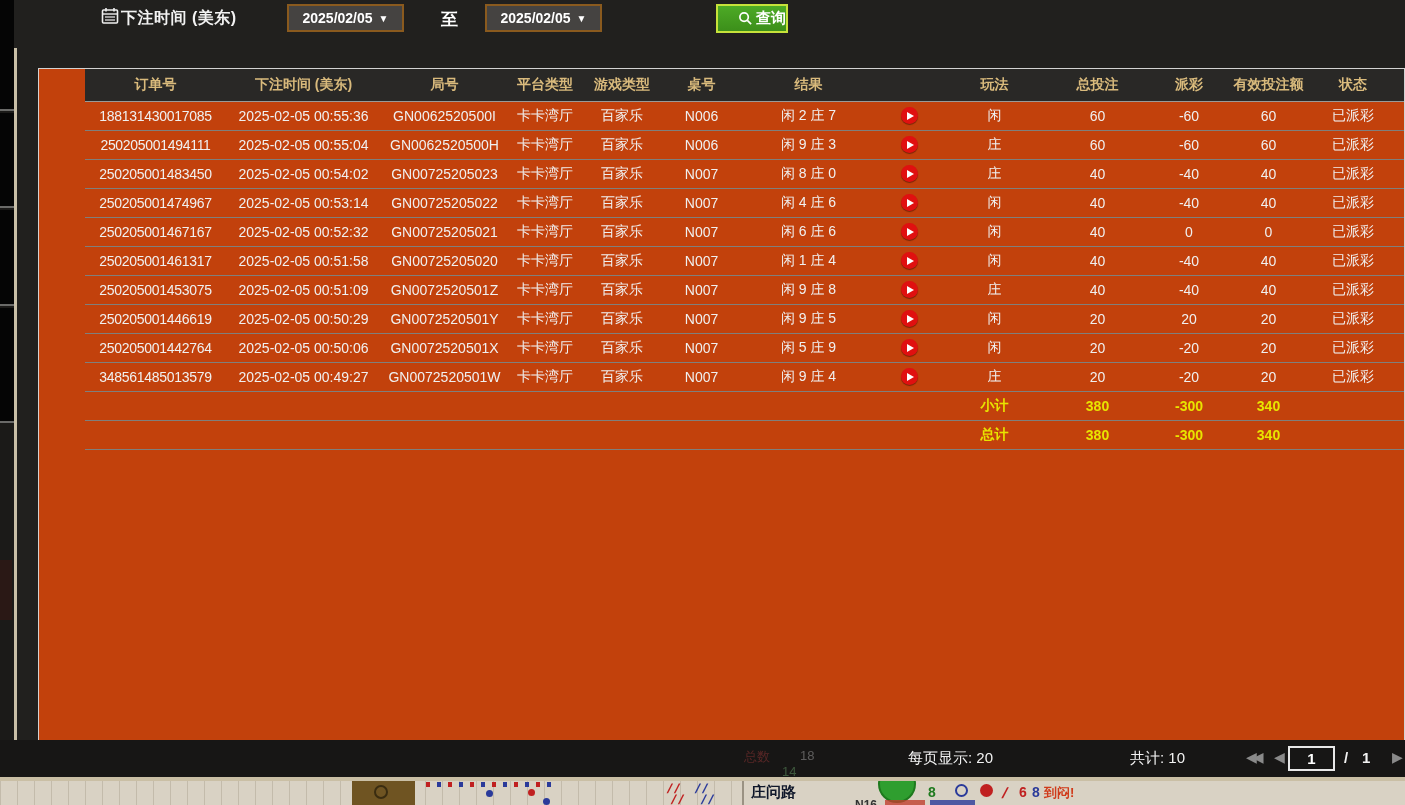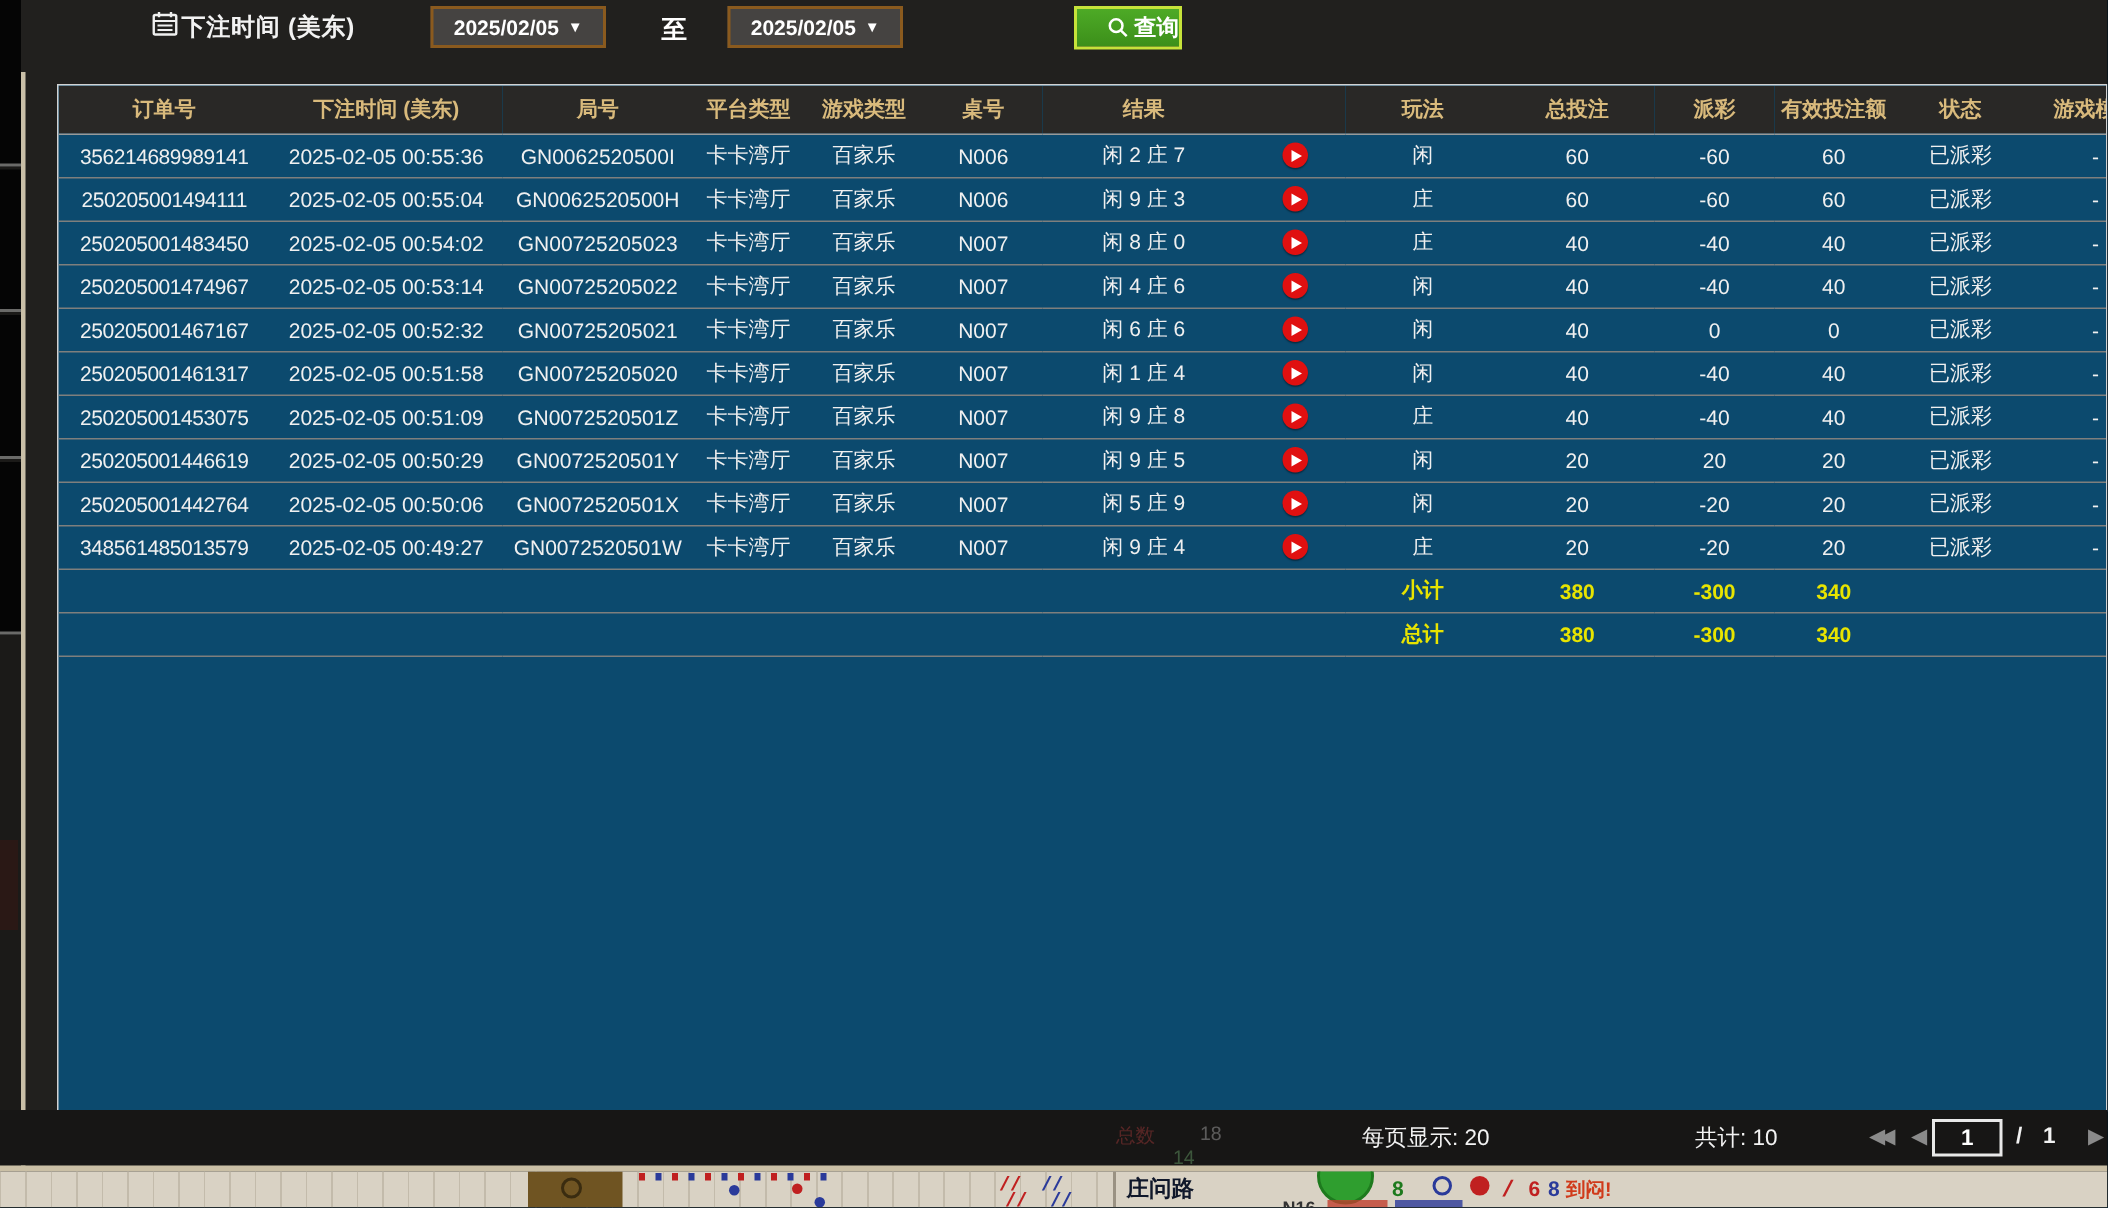--- a/index.html
+++ b/index.html
@@ -27,22 +27,22 @@
   .to-label { position:absolute; left:424px; top:8px; color:#fff; font-size:17px; font-weight:bold; }
   .query-btn {
     position:absolute; left:699px; top:4px; width:72px; height:29px;
     background:linear-gradient(#4daa26,#3c8f1a); border:2px solid #c6e23a;
     color:#fff; font-size:15px; font-weight:bold; display:flex; align-items:center;
     justify-content:flex-end; gap:3px; cursor:pointer; font-family:inherit;
   }
 
   
   .table-wrap {
-    position:absolute; left:38px; top:56px; width:1367px; height:685px;
-    border:1px solid #d2d2d2; background:#0c4a6e; overflow:hidden;
+    position:absolute; left:38px; top:68px; width:1367px; height:685px;
+    border:1px solid #d2d2d2; background:#c2410c; overflow:hidden;padding-left:46px;
   }
   table.grid { border-collapse:collapse; table-layout:fixed; width:1403px; }
   table.grid th {
     height:32px; background:#292826; color:#d9ba7c; font-size:14px; font-weight:bold;
     text-align:center; border-bottom:1px solid #9a9a98; white-space:nowrap; overflow:hidden;
   }
   table.grid td {
     height:29px; color:#f0f0f0; font-size:14px; text-align:center;
     border-bottom:1px solid #7f7f7d; white-space:nowrap; overflow:hidden;
   }
@@ -177,21 +177,21 @@
             <th>玩法</th>
             <th>总投注</th>
             <th>派彩</th>
             <th>有效投注额</th>
             <th>状态</th>
             <th>游戏模式</th>
           </tr>
         </thead>
       <tbody id="rows-body">
           <tr>
-            <td class="c-id">356214689989141</td>
+            <td class="c-id">188131430017085</td>
             <td>2025-02-05 00:55:36</td>
             <td>GN0062520500I</td>
             <td>卡卡湾厅</td>
             <td>百家乐</td>
             <td>N006</td>
             <td>闲 2 庄 7</td>
             <td><span class="play-btn"></span></td>
             <td>闲</td>
             <td>60</td>
             <td class="pay-green">-60</td>

